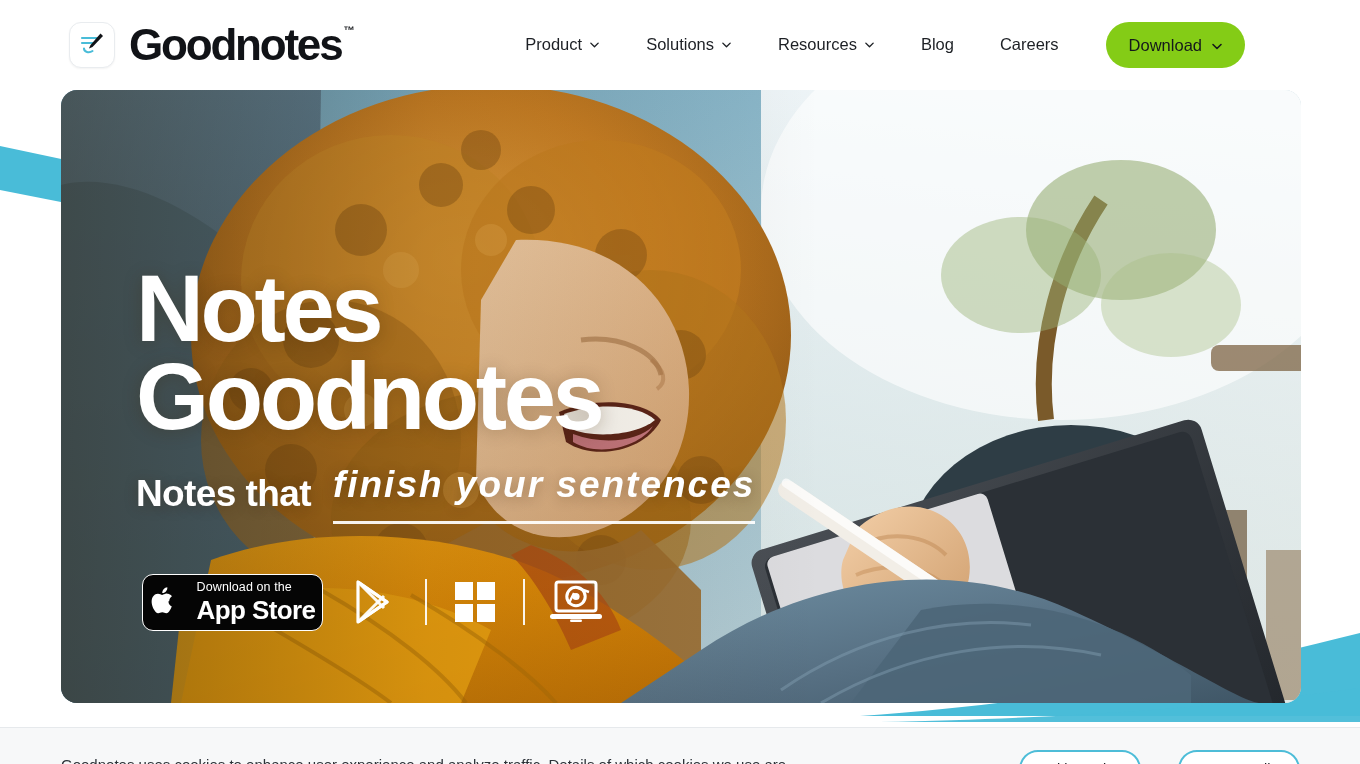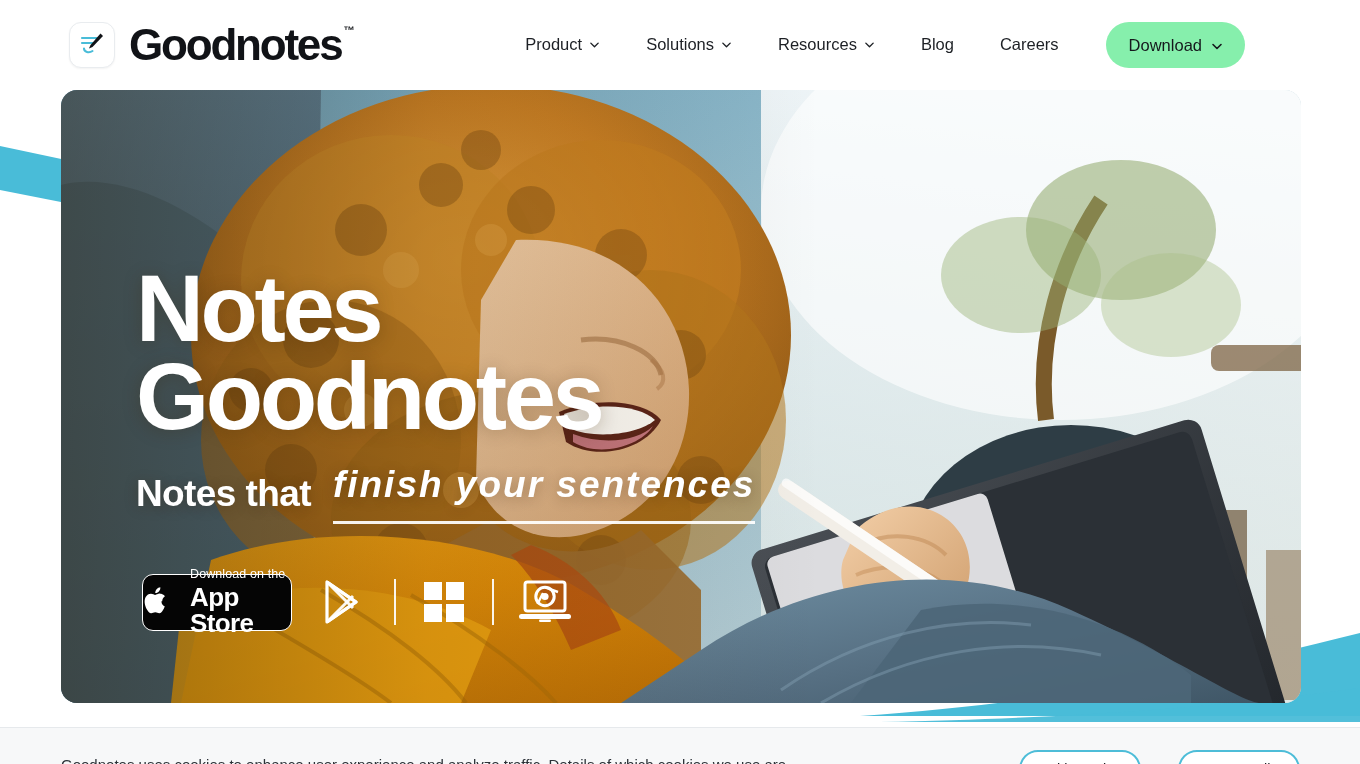--- a/index.html
+++ b/index.html
@@ -42,21 +42,21 @@
     display:flex; align-items:center; gap:7px;
     font-size:16.5px; color:#1d2025; font-weight:400;
     padding:0 17px; height:44px; cursor:pointer; white-space:nowrap;
   }
   .chev{ display:block; width:11px; height:11px; }
   .chev svg{ display:block; }
 
   .download-btn{
     margin-left:18px;
     display:flex; align-items:center; gap:9px;
-    background:#86efac; color:#15181c;
+    background:#84cc16; color:#15181c;
     font-size:16.5px; height:46px; padding:0 23px;
     border-radius:23px; cursor:pointer; white-space:nowrap;
     border:none;
     font-family:"Liberation Sans", sans-serif;
   }
 
   
   .decor{ position:absolute; inset:0; z-index:5; pointer-events:none; }
 
   
@@ -87,21 +87,21 @@
     font-style:italic; font-weight:600; letter-spacing:2px;
     border-bottom:3px solid rgba(255,255,255,.93);
     padding-bottom:14px;
   }
 
   .store-row{
     position:absolute; left:81px; top:483px; z-index:3;
     display:flex; align-items:center;
   }
   .appstore{
-    width:150px; height:57px; border-radius:11px;
+    width:181px; height:57px; border-radius:11px;
     background:#050505; border:1.6px solid #ffffff;
     display:flex; align-items:center; justify-content:center;
     gap:20px; cursor:pointer;
   }
   .as-text{ color:#fff; line-height:1; }
   .as-top{ font-size:12.5px; font-weight:400; letter-spacing:.1px; }
   .as-bot{ font-size:26px; font-weight:600; letter-spacing:-.6px; margin-top:3px; }
 
   .plat-ico{
     display:flex; align-items:center; justify-content:center;

